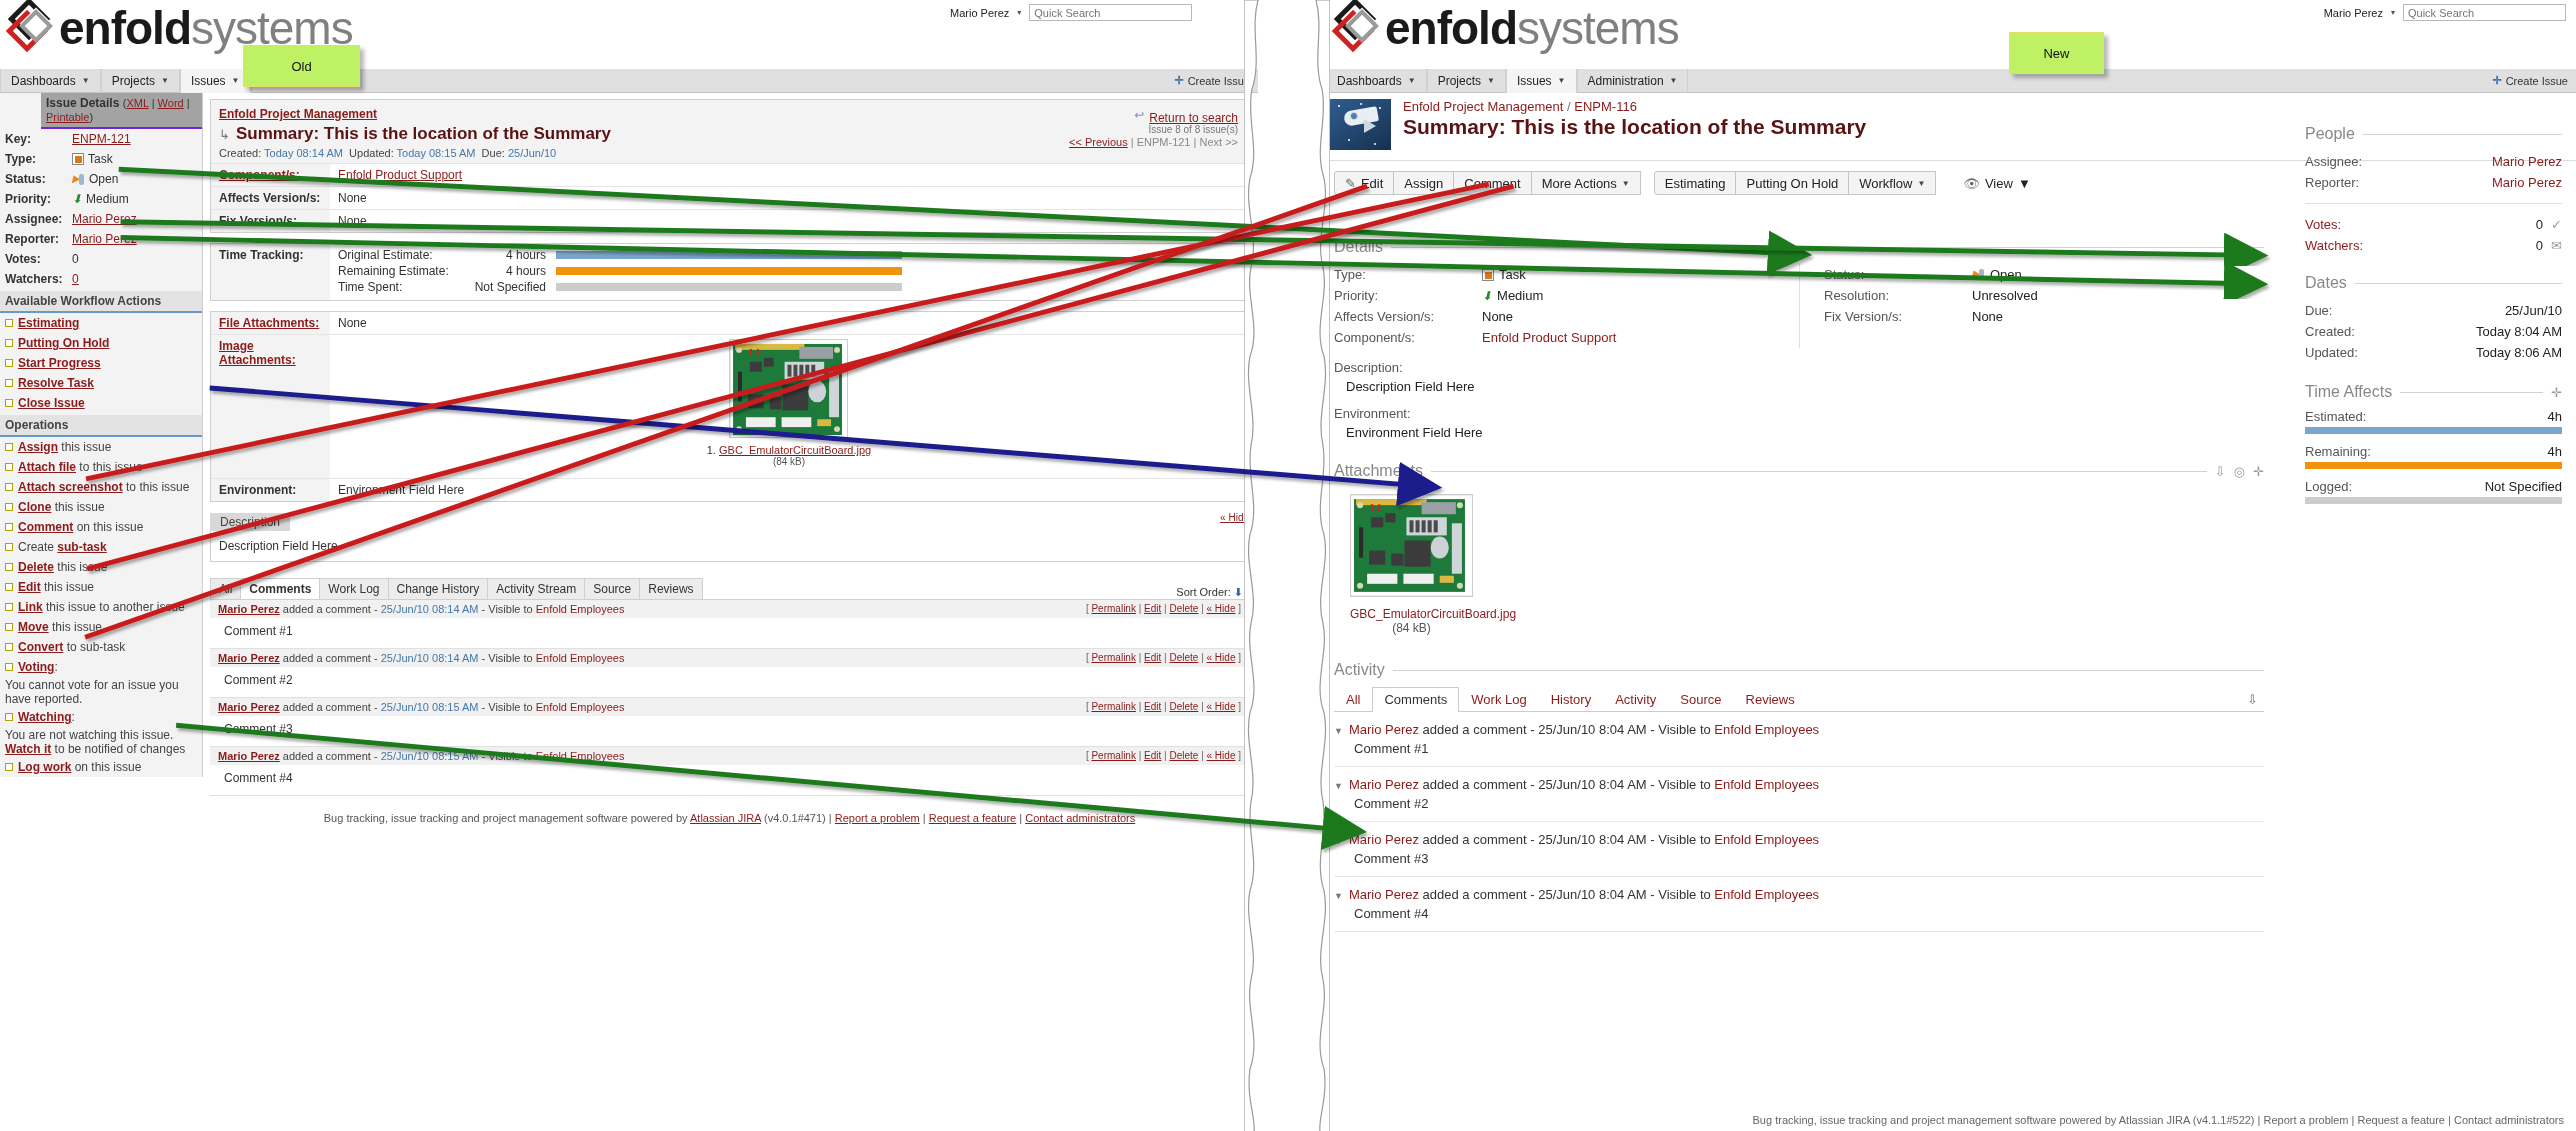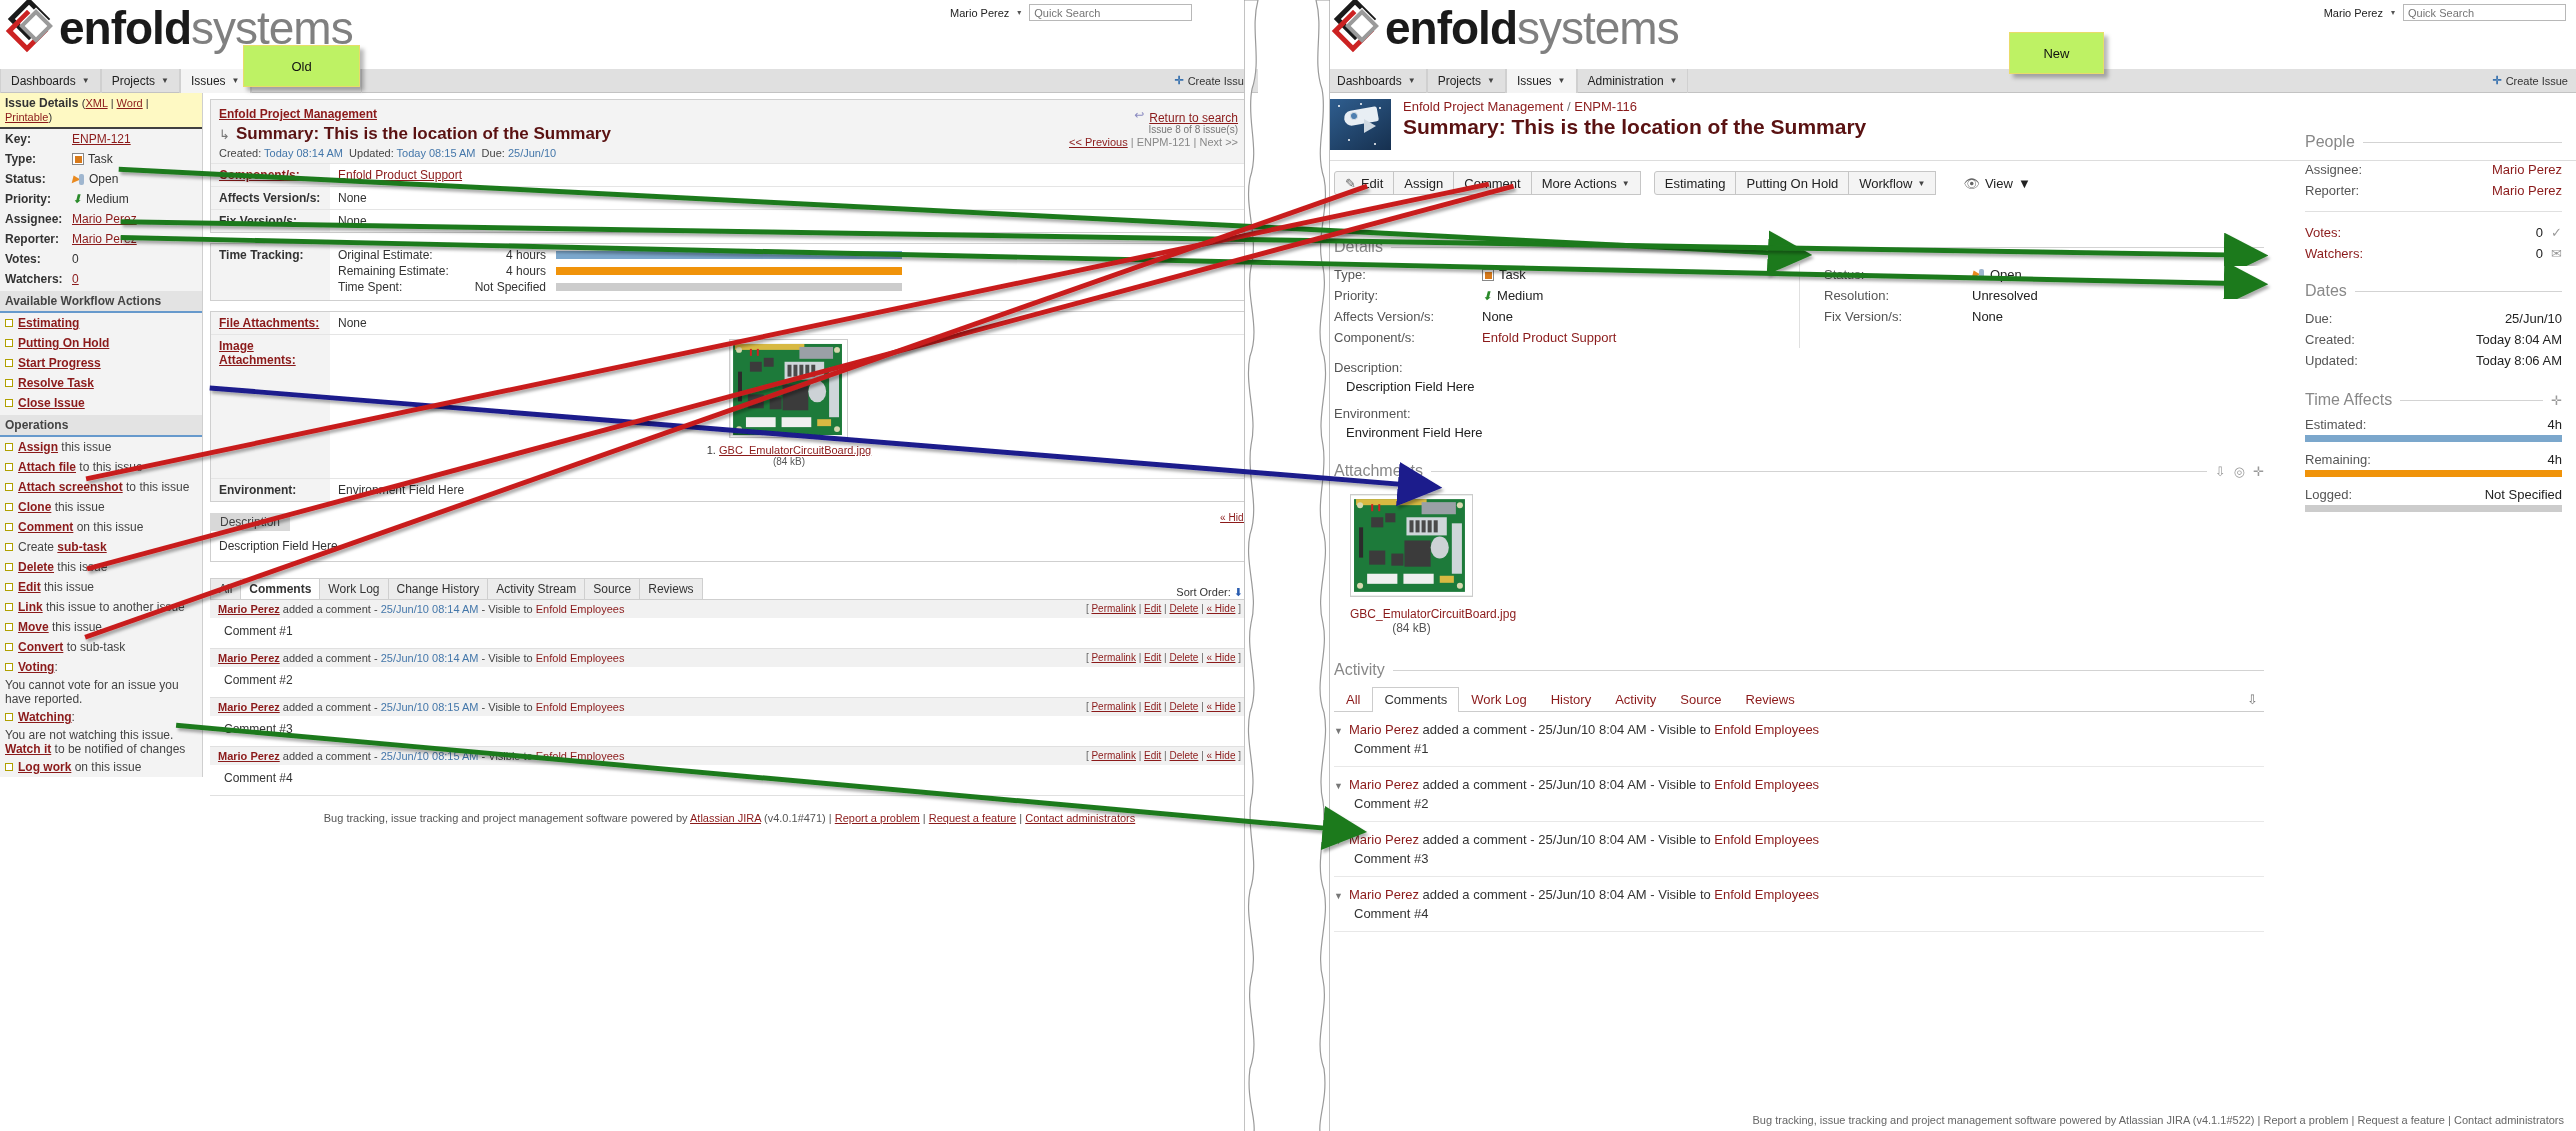--- a/index.html
+++ b/index.html
@@ -66,22 +66,22 @@
   }
 
   
   #arrows { position:absolute; left:0; top:0; width:2576px; height:1132px; pointer-events:none; }
 
   
   #oldpanel { position:absolute; left:0; top:0; width:1258px; height:1132px; }
   .old-sidebar { position:absolute; left:0; top:93px; width:203px; background:#f3f3f3;
      border-right:1px solid #cfcfcf; font-size:12px; }
   .sb-head {
-    background:#fef9c3; color:#333; font-weight:bold; padding:3px 5px;
-    border-bottom:2px solid #404040; font-size:12px;
+    background:#a3a3a3; color:#333; font-weight:bold; padding:3px 5px;
+    border-bottom:2px solid #6d28d9; font-size:12px;margin-left:41px;
   }
   .sb-head .sub { font-weight:normal; font-size:11px; }
   .sb-head .sub a { color:#8b1a1a; text-decoration:underline; }
   .sb-row { display:flex; padding:3px 5px; font-size:12px; color:#333; align-items:center; }
   .sb-row .lbl { width:67px; font-weight:bold; color:#333; }
   .sb-row .val { color:#333; display:flex; align-items:center; gap:4px;}
   .sb-row .val a { color:#8b1a1a; text-decoration:underline; }
   .sb-section {
     background:#e3e3e3; color:#444; font-weight:bold; padding:3px 5px;
     border-bottom:2px solid #6699cc; margin-top:2px; font-size:12px;
@@ -866,21 +866,21 @@
         </div>
         <div class="nc">
           <div class="hd">
             <span class="tri">▼</span>
             <span><span class="u">Mario Perez</span><span> added a comment - </span><span>25/Jun/10 8:04 AM</span><span> - Visible to </span><span class="vis">Enfold Employees</span></span>
           </div>
           <div class="bd">Comment #4</div>
         </div>
       </div>
 
-      <div class="rail" style="right:14px; top:40px; width:257px;">
+      <div class="rail" style="right:14px; top:32px; width:257px;">
         <div class="sec-head" style="margin-top:0;">
           <span>People</span>
             <span class="ln"></span>
         </div>
         <div class="rrow">
             <span class="k">Assignee:</span>
             <span class="v">Mario Perez</span>
           </div>
         <div class="rrow">
             <span class="k">Reporter:</span>

